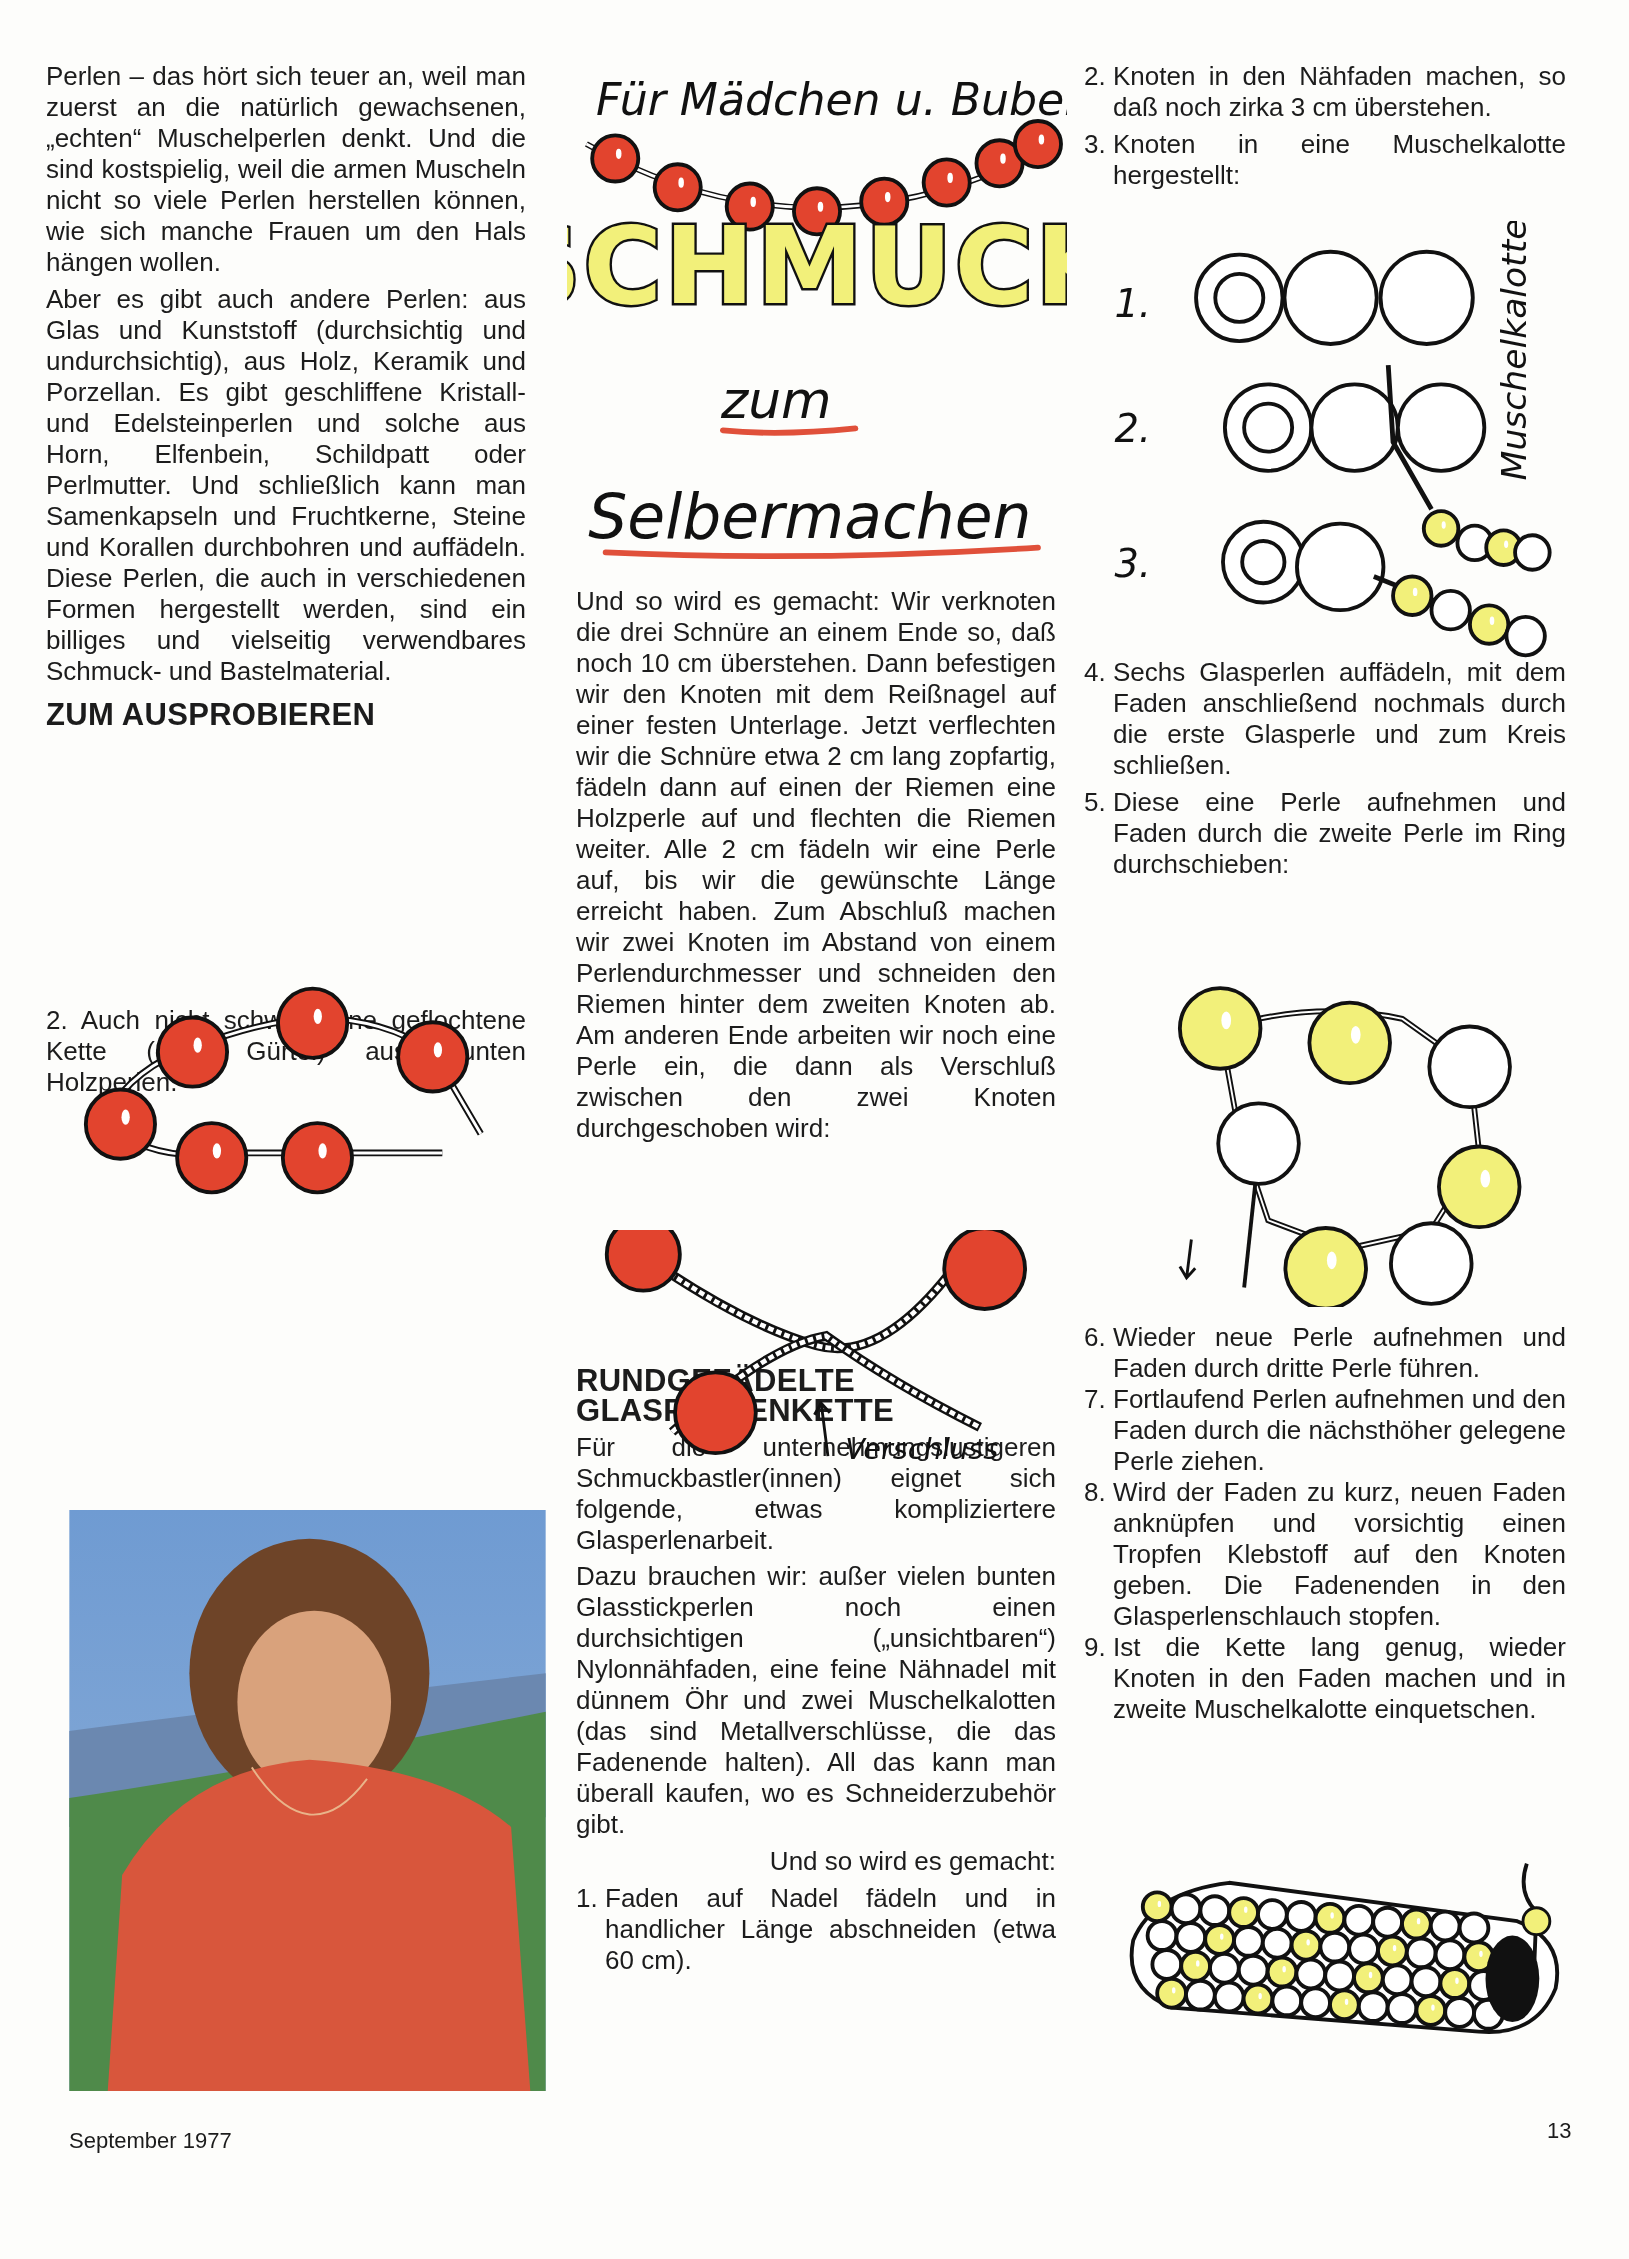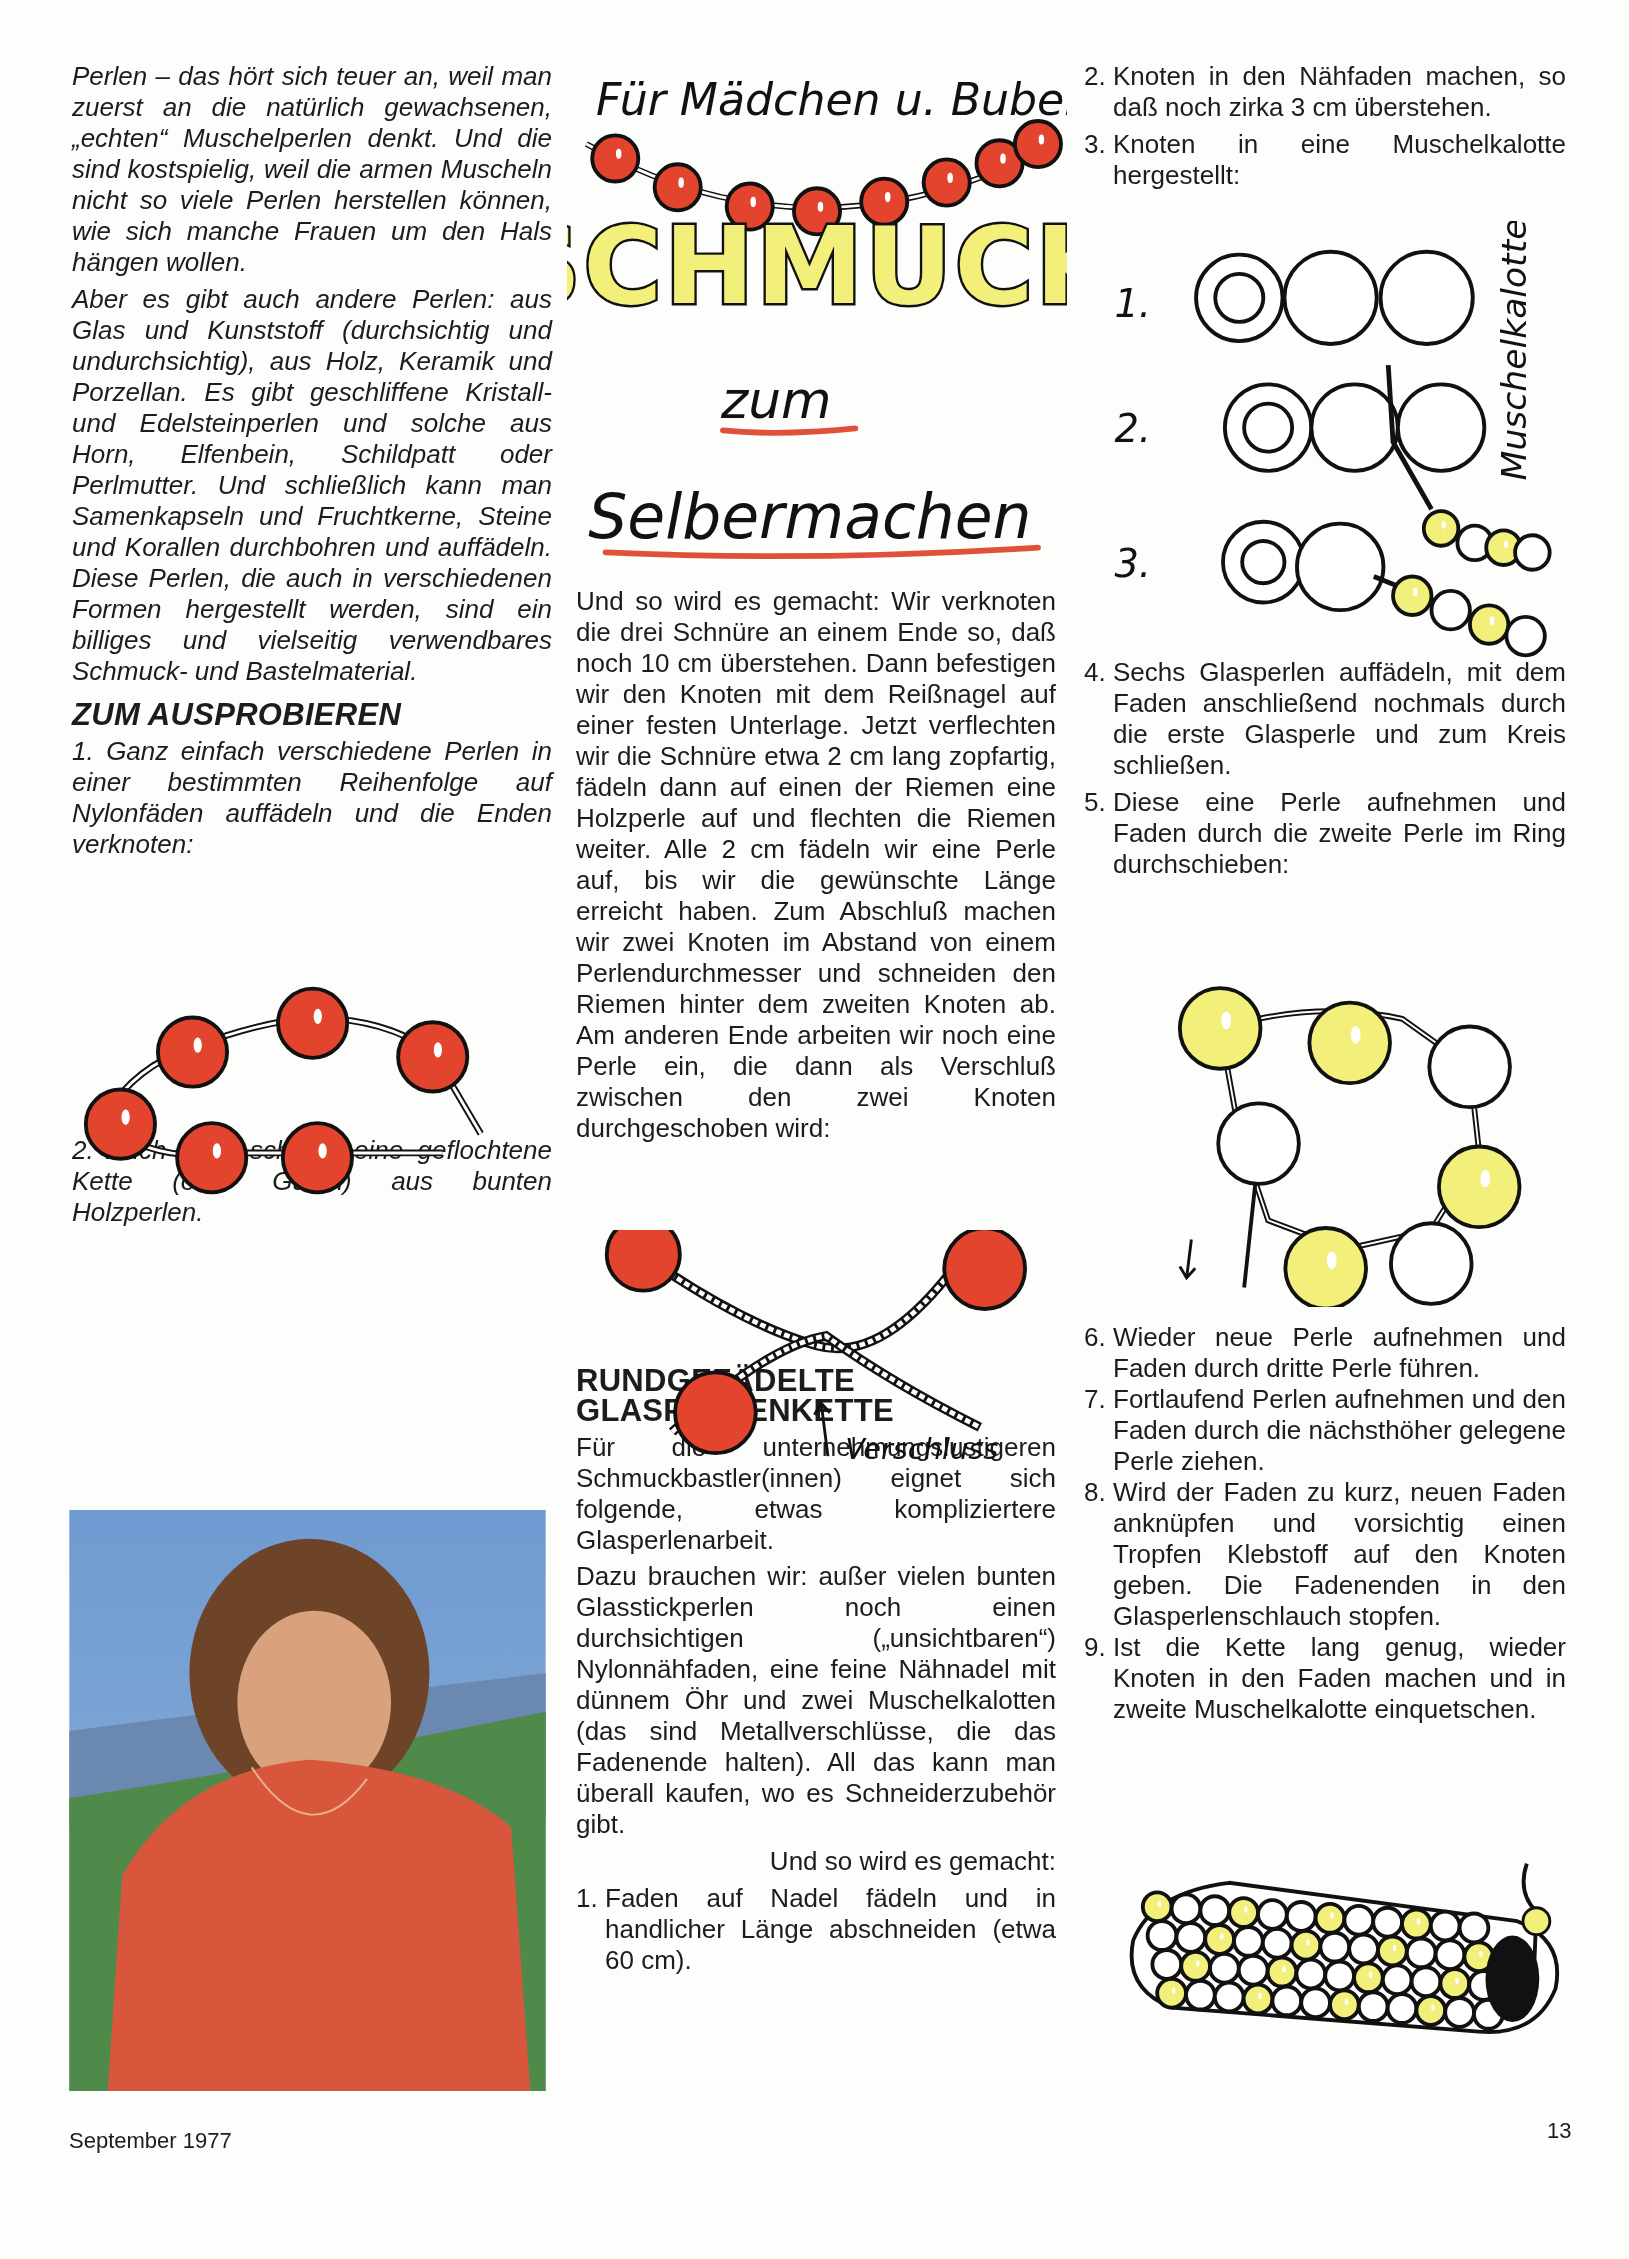--- a/index.html
+++ b/index.html
@@ -2,21 +2,21 @@
 <html><head>
 <meta charset="utf-8">
 <style>
   html, body { margin: 0; padding: 0; background: #fdfdfb; }
   body { width: 1629px; height: 2260px; position: relative; overflow: hidden;
          font-family: "Liberation Sans", sans-serif; color: #1c1c1c; }
   .col { position: absolute; font-size: 26px; line-height: 31px; text-align: justify; }
   .col p { margin: 0 0 5.8px 0; }
   .col .no-just { text-align: right; }
   .col h3 { margin: 0 0 5.8px 0; font-size: 31px; line-height: 30px; font-weight: bold; letter-spacing: 0.3px; }
-  .col-left { left: 72px; top: 61px; width: 480px; font-style: italic; }
+  .col-left { left: 46px; top: 61px; width: 480px; }
   .col-mid  { left: 576px; top: 586px; width: 480px; }
   .col-right{ left: 1084px; top: 61px; width: 482px; }
   .step { display: flex; }
   .step .num { width: 29px; flex: none; }
   .step .txt { flex: 1; text-align: justify; }
   .illus { position: absolute; }
   .hand { font-family: "DejaVu Sans", sans-serif; font-style: italic; fill: #111; }
   .photo { position: absolute; left: 69px; top: 1510px; width: 477px; height: 581px; overflow: hidden; }
   .footer { position: absolute; font-size: 22px; top: 2128px; }
 </style>
@@ -51,21 +51,20 @@
   <text class="hand" x="160" y="385" font-size="54">zum</text>
   <path d="M162 398 Q 220 404 300 396" stroke="#e0503a" stroke-width="6" fill="none" stroke-linecap="round"></path>
   <text class="hand" x="22" y="510" font-size="64">Selbermachen</text>
   <path d="M40 525 Q 250 535 490 520" stroke="#e0503a" stroke-width="6" fill="none" stroke-linecap="round"></path>
 </svg>
 
 <div class="col col-left">
   <p>Perlen – das hört sich teuer an, weil man zuerst an die natürlich gewachsenen, „echten“ Muschelperlen denkt. Und die sind kostspielig, weil die armen Muscheln nicht so viele Perlen herstellen können, wie sich manche Frauen um den Hals hängen wollen.</p>
   <p>Aber es gibt auch andere Perlen: aus Glas und Kunststoff (durchsichtig und undurchsichtig), aus Holz, Keramik und Porzellan. Es gibt geschliffene Kristall- und Edelsteinperlen und solche aus Horn, Elfenbein, Schildpatt oder Perlmutter. Und schließlich kann man Samenkapseln und Fruchtkerne, Steine und Korallen durchbohren und auffädeln. Diese Perlen, die auch in verschiedenen Formen hergestellt werden, sind ein billiges und vielseitig verwendbares Schmuck- und Bastelmaterial.</p>
   <h3 style="margin-top:13.4px">ZUM AUSPROBIEREN</h3>
-  <p>1. Ganz einfach verschiedene Perlen in einer bestimmten Reihenfolge auf Nylonfäden auffädeln und die Enden verknoten:</p>
   <div style="height:269px"></div>
   <p>2. Auch nicht schwer: eine geflochtene Kette (oder Gürtel) aus bunten Holzperlen.</p>
 </div>
 
 <svg class="illus" style="left:77px;top:980px" width="452" height="221" viewBox="0 0 470 230">
   <path d="M30 140 Q 60 90 120 70 Q 200 40 250 40 Q 320 40 370 75 L 420 160" fill="none" stroke="#111" stroke-width="7"></path>
   <path d="M30 140 Q 60 90 120 70 Q 200 40 250 40 Q 320 40 370 75 L 420 160" fill="none" stroke="#fff" stroke-width="3"></path>
   <path d="M30 150 Q 80 190 150 180 L 330 180 L 380 180" fill="none" stroke="#111" stroke-width="7"></path>
   <path d="M30 150 Q 80 190 150 180 L 330 180 L 380 180" fill="none" stroke="#fff" stroke-width="3"></path>
   <g id="chain-beads">

